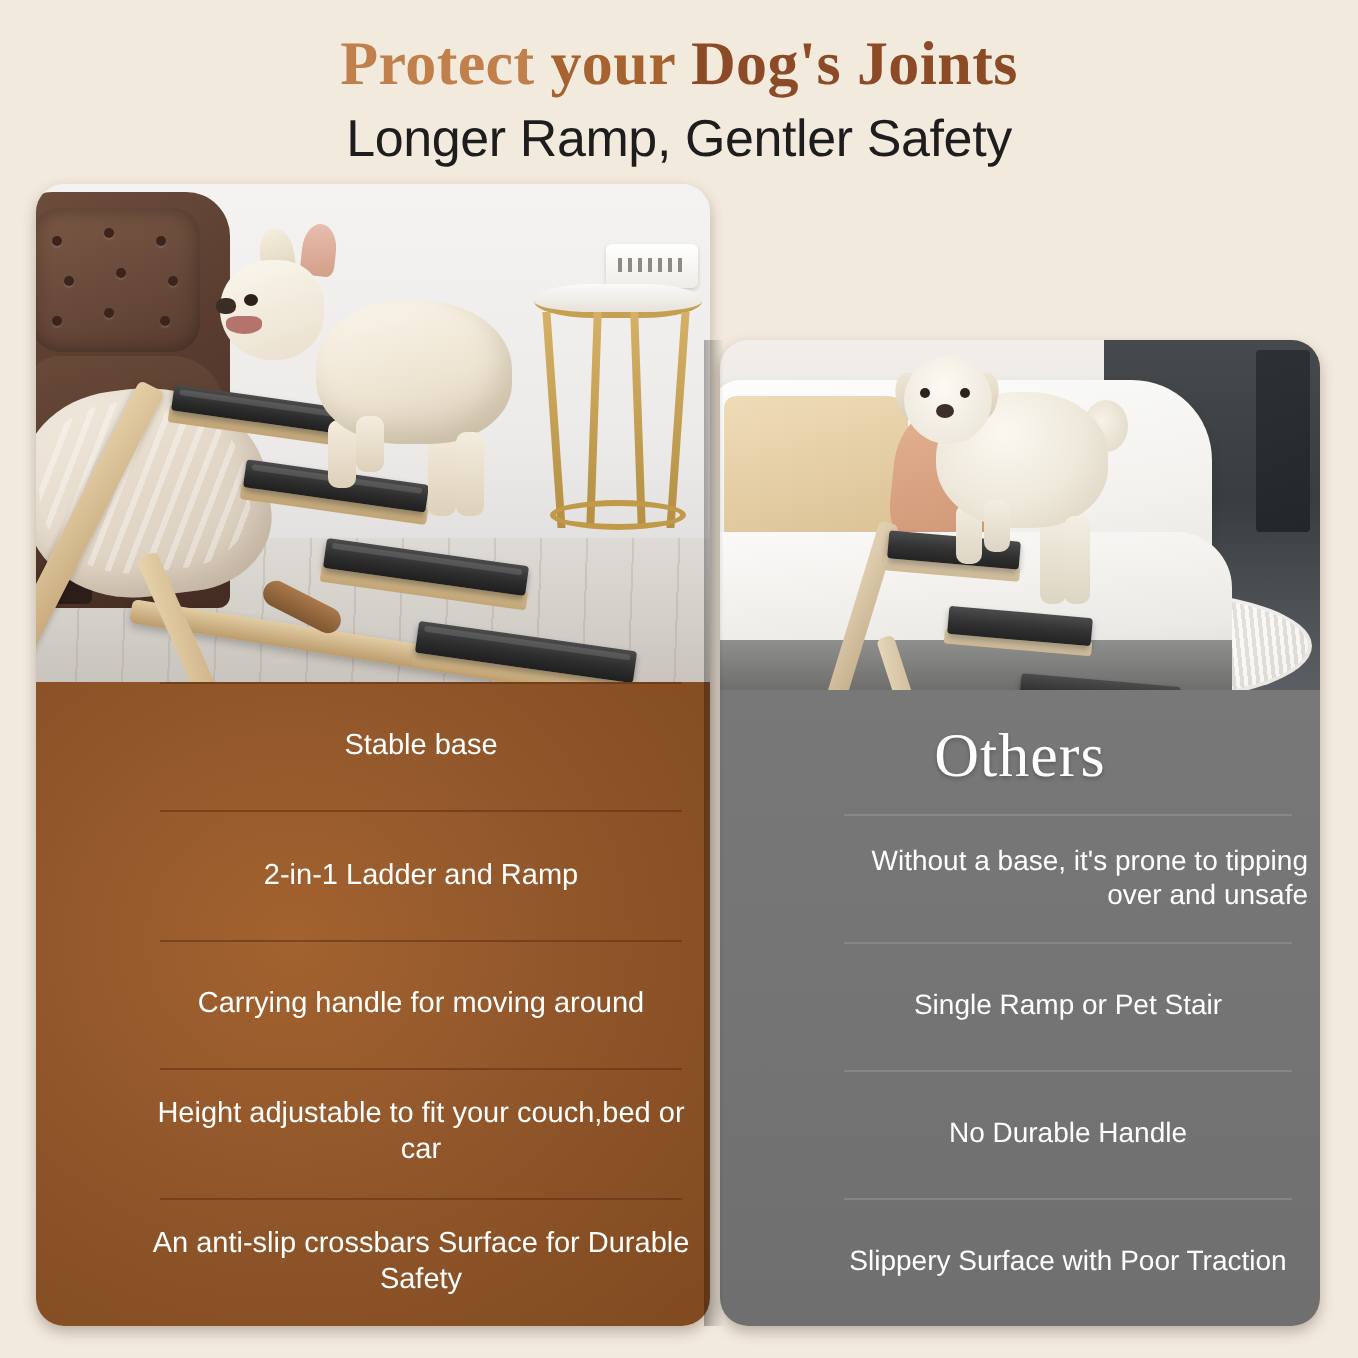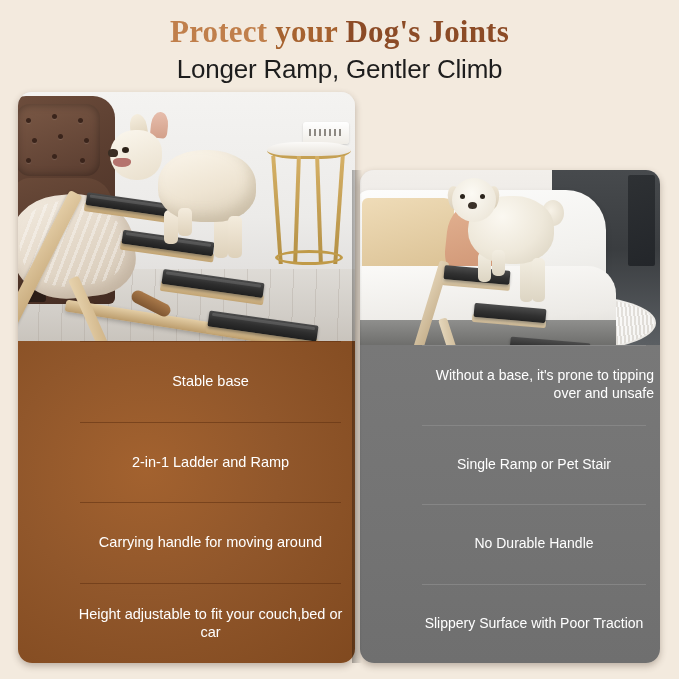--- a/index.html
+++ b/index.html
@@ -412,21 +412,21 @@
 </style>
 </head>
 <body>
 
 <div class="header">
   <div class="title">
     <span class="w1">Protect</span>
     <span class="w2">your</span>
     <span class="w3">Dog's Joints</span>
   </div>
-  <div class="subtitle">Longer Ramp, Gentler Climb</div>
+  <div class="subtitle">Longer Ramp, Gentler Safety</div>
 </div>
 
 <div class="card card-left">
 
   <div class="photo photo-left">
     <div class="l-wall"></div>
     <div class="l-floor"></div>
 
     <div class="l-table-obj"></div>
     <div class="l-table-top"></div>
@@ -485,20 +485,21 @@
     <div class="l-dog-nose"></div>
     <div class="l-dog-eye"></div>
   </div>
 
   <div class="panel panel-ours">
     <ul class="feature-list">
       <li class="feature-item">Stable base</li>
       <li class="feature-item">2-in-1 Ladder and Ramp</li>
       <li class="feature-item">Carrying handle for moving around</li>
       <li class="feature-item">Height adjustable to fit your couch,bed or car</li>
+      <li class="feature-item">An anti-slip crossbars Surface for Durable Safety</li>
     </ul>
   </div>
 </div>
 
 <div class="card card-right">
 
   <div class="photo photo-right">
     <div class="r-wall"></div>
     <div class="r-dark">
       <div class="r-darkglass"></div>
@@ -530,20 +531,21 @@
     <div class="r-dog-leg" style="left:172px;top:88px;height:44px"></div>
     <div class="r-dog-ear e1"></div>
     <div class="r-dog-ear e2"></div>
     <div class="r-dog-head"></div>
     <div class="r-dog-eye" style="left:100px;top:24px"></div>
     <div class="r-dog-eye" style="left:120px;top:24px"></div>
     <div class="r-dog-nose"></div>
   </div>
 
   <div class="panel panel-others">
+    <div class="panel-heading">Others</div>
     <ul class="feature-list">
       <li class="feature-item">Without a base, it's prone to tipping over and unsafe</li>
       <li class="feature-item">Single Ramp or Pet Stair</li>
       <li class="feature-item">No Durable Handle</li>
       <li class="feature-item">Slippery Surface with Poor Traction</li>
     </ul>
   </div>
 </div>
 
 <div class="gap-shadow"></div>

